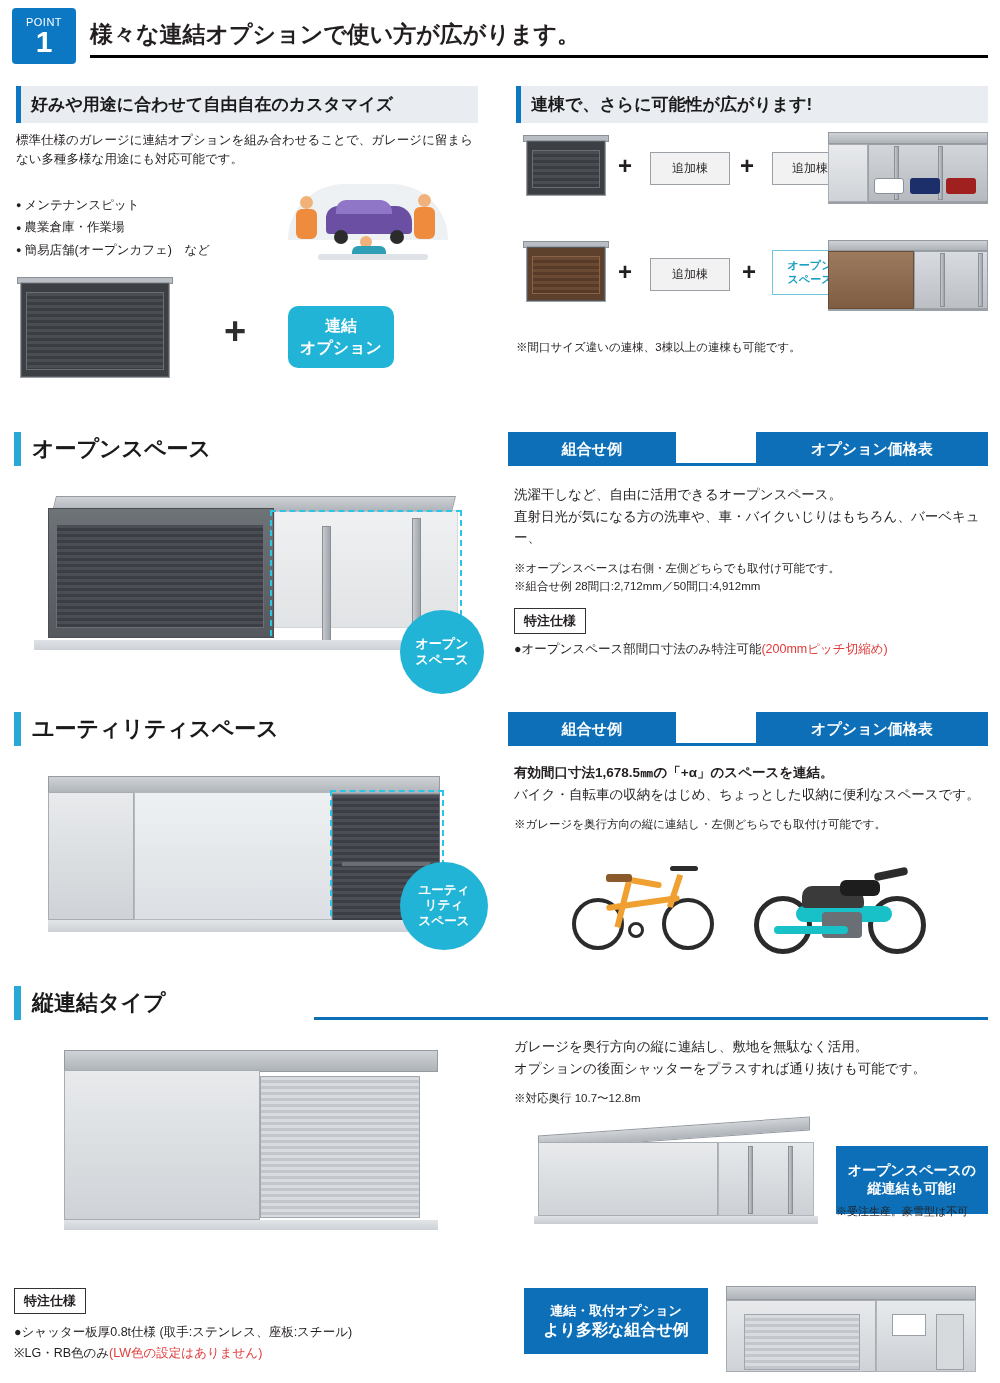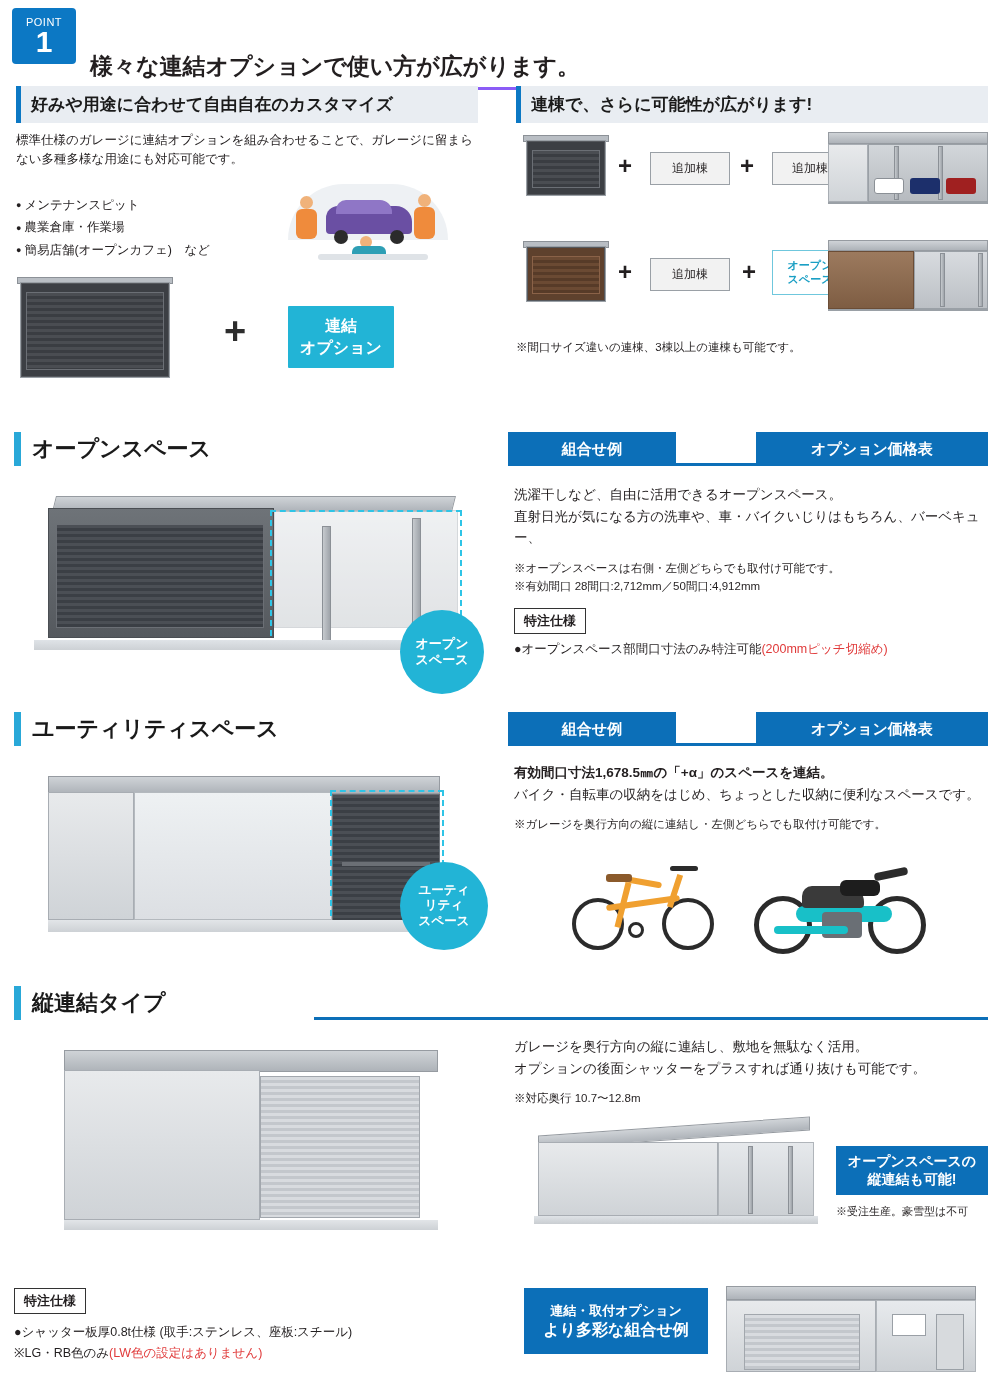--- a/index.html
+++ b/index.html
@@ -18,23 +18,23 @@
   .point-header { position:absolute; left:12px; top:8px; width:976px; height:56px; }
   .point-badge {
     position:absolute; left:0; top:0; width:64px; height:56px;
     background:#0c78c4; color:#fff; border-radius:4px;
     display:flex; flex-direction:column; align-items:center; justify-content:center;
   }
   .point-badge .pt-label { font-size:11px; letter-spacing:.5px; line-height:12px; }
   .point-badge .pt-num { font-size:30px; font-weight:bold; line-height:28px; }
   .point-title {
     position:absolute; left:78px; top:6px; right:0; height:44px;
-    border-bottom:3px solid #8b5cf6;
+    border-bottom:3px solid #000000;
     font-size:23px; font-weight:bold; color:#231f20;
-    display:flex; align-items:center;margin-top:32px;
+    display:flex; align-items:center;
   }
 
   
   .panel-l { position:absolute; left:16px; top:86px; width:462px; }
   .panel-r { position:absolute; left:516px; top:86px; width:472px; }
   .panel-head {
     background:#e9edf2; border-left:5px solid #0c78c4;
     font-size:17px; font-weight:bold; padding:7px 10px; color:#1a1a1a;
   }
   .body-text { font-size:12.5px; line-height:1.55; color:#231f20; margin-top:8px; }
@@ -52,21 +52,21 @@
     border:1px solid #6b6f75;
   }
   .shutter.brown { background:repeating-linear-gradient(to bottom,#6b4a33 0 3px,#573b28 3px 6px); border-color:#8a6248; }
   .garage-box.brown { background:#5e412d; }
   .garage-roof { position:absolute; left:-3px; right:-3px; top:-5px; height:7px; background:#b9bec4; border:1px solid #8c9197; }
 
   .plus-sign { font-size:38px; color:#2d2d2d; font-weight:bold; line-height:1; }
 
   .opt-bubble {
     background:#22b4d6; color:#fff; font-weight:bold; font-size:16px;
-    text-align:center; border-radius:1px; padding:12px 8px; line-height:1.35;
+    text-align:center; border-radius:10px; padding:12px 8px; line-height:1.35;
   }
 
   .mini-label {
     border:1px solid #9aa0a6; background:#f2f2f2; font-size:12px;
     text-align:center; padding:7px 4px; color:#231f20;
   }
   .mini-label.cyan { background:#fff; color:#1a9fc4; border-color:#6fc7dd; font-weight:bold; font-size:11px; line-height:1.3; }
 
   .note-sm { font-size:11.5px; color:#231f20; margin-top:10px; }
 
@@ -253,21 +253,21 @@
       <div>オープン</div>
       <div>スペース</div>
     </div>
   </div>
 
   <div class="img-ph" style="left:514px; top:484px; width:474px;">
     <div style="font-size:13.5px;line-height:1.6;">洗濯干しなど、自由に活用できるオープンスペース。</div>
     <div style="font-size:13.5px;line-height:1.6;">直射日光が気になる方の洗車や、車・バイクいじりはもちろん、バーベキュー、</div>
     <div style="height:10px;"></div>
     <div style="font-size:11.5px;line-height:1.6;">※オープンスペースは右側・左側どちらでも取付け可能です。</div>
-    <div style="font-size:11.5px;line-height:1.6;">※有効間口 28間口:2,712mm／50間口:4,912mm</div>
+    <div style="font-size:11.5px;line-height:1.6;">※組合せ例 28間口:2,712mm／50間口:4,912mm</div>
   </div>
 
   <div class="img-ph" style="left:514px; top:608px; width:474px;">
     <div class="spec-box">特注仕様</div>
     <div style="margin-top:7px;font-size:12.5px;">
       <span>●オープンスペース部間口寸法のみ特注可能</span><span class="red">(200mmピッチ切縮め)</span>
     </div>
   </div>
 
   <div class="sec-bar" style="left:14px; top:712px; width:974px;">
@@ -347,21 +347,21 @@
 
   <div class="img-ph" style="left:516px; top:1120px; width:320px; height:110px;">
     <div class="roof" style="left:22px;top:6px;width:272px;height:14px;transform:skewY(-4deg);"></div>
     <div class="wall" style="left:22px;top:22px;width:180px;height:74px;"></div>
     <div style="position:absolute;left:202px;top:22px;width:96px;height:74px;background:linear-gradient(to bottom,#e6e9ec,#ccd0d4);border:1px solid #b0b5ba;"></div>
     <div class="post" style="left:232px;top:26px;width:5px;height:68px;"></div>
     <div class="post" style="left:272px;top:26px;width:5px;height:68px;"></div>
     <div style="position:absolute;left:18px;top:96px;width:284px;height:8px;background:linear-gradient(to bottom,#dfe3e7,#c9cdd1);"></div>
   </div>
 
-  <div class="cap-blue" style="position:absolute; left:836px; top:1146px; width:152px; height:49px; font-size:14px; flex-direction:column;">
+  <div class="cap-blue" style="position:absolute; left:836px; top:1146px; width:152px; height:68px; font-size:14px; flex-direction:column;">
     <div>オープンスペースの</div>
     <div>縦連結も可能!</div>
   </div>
   <div style="position:absolute; left:836px; top:1204px; width:160px; font-size:11px;">※受注生産。豪雪型は不可</div>
 
   <div style="position:absolute; left:14px; top:1288px; width:480px;">
     <div class="spec-box">特注仕様</div>
     <div style="margin-top:8px;font-size:12.5px;line-height:1.7;">●シャッター板厚0.8t仕様 (取手:ステンレス、座板:スチール)</div>
     <div style="font-size:12.5px;line-height:1.7;">
       <span>※LG・RB色のみ</span><span class="red">(LW色の設定はありません)</span>

